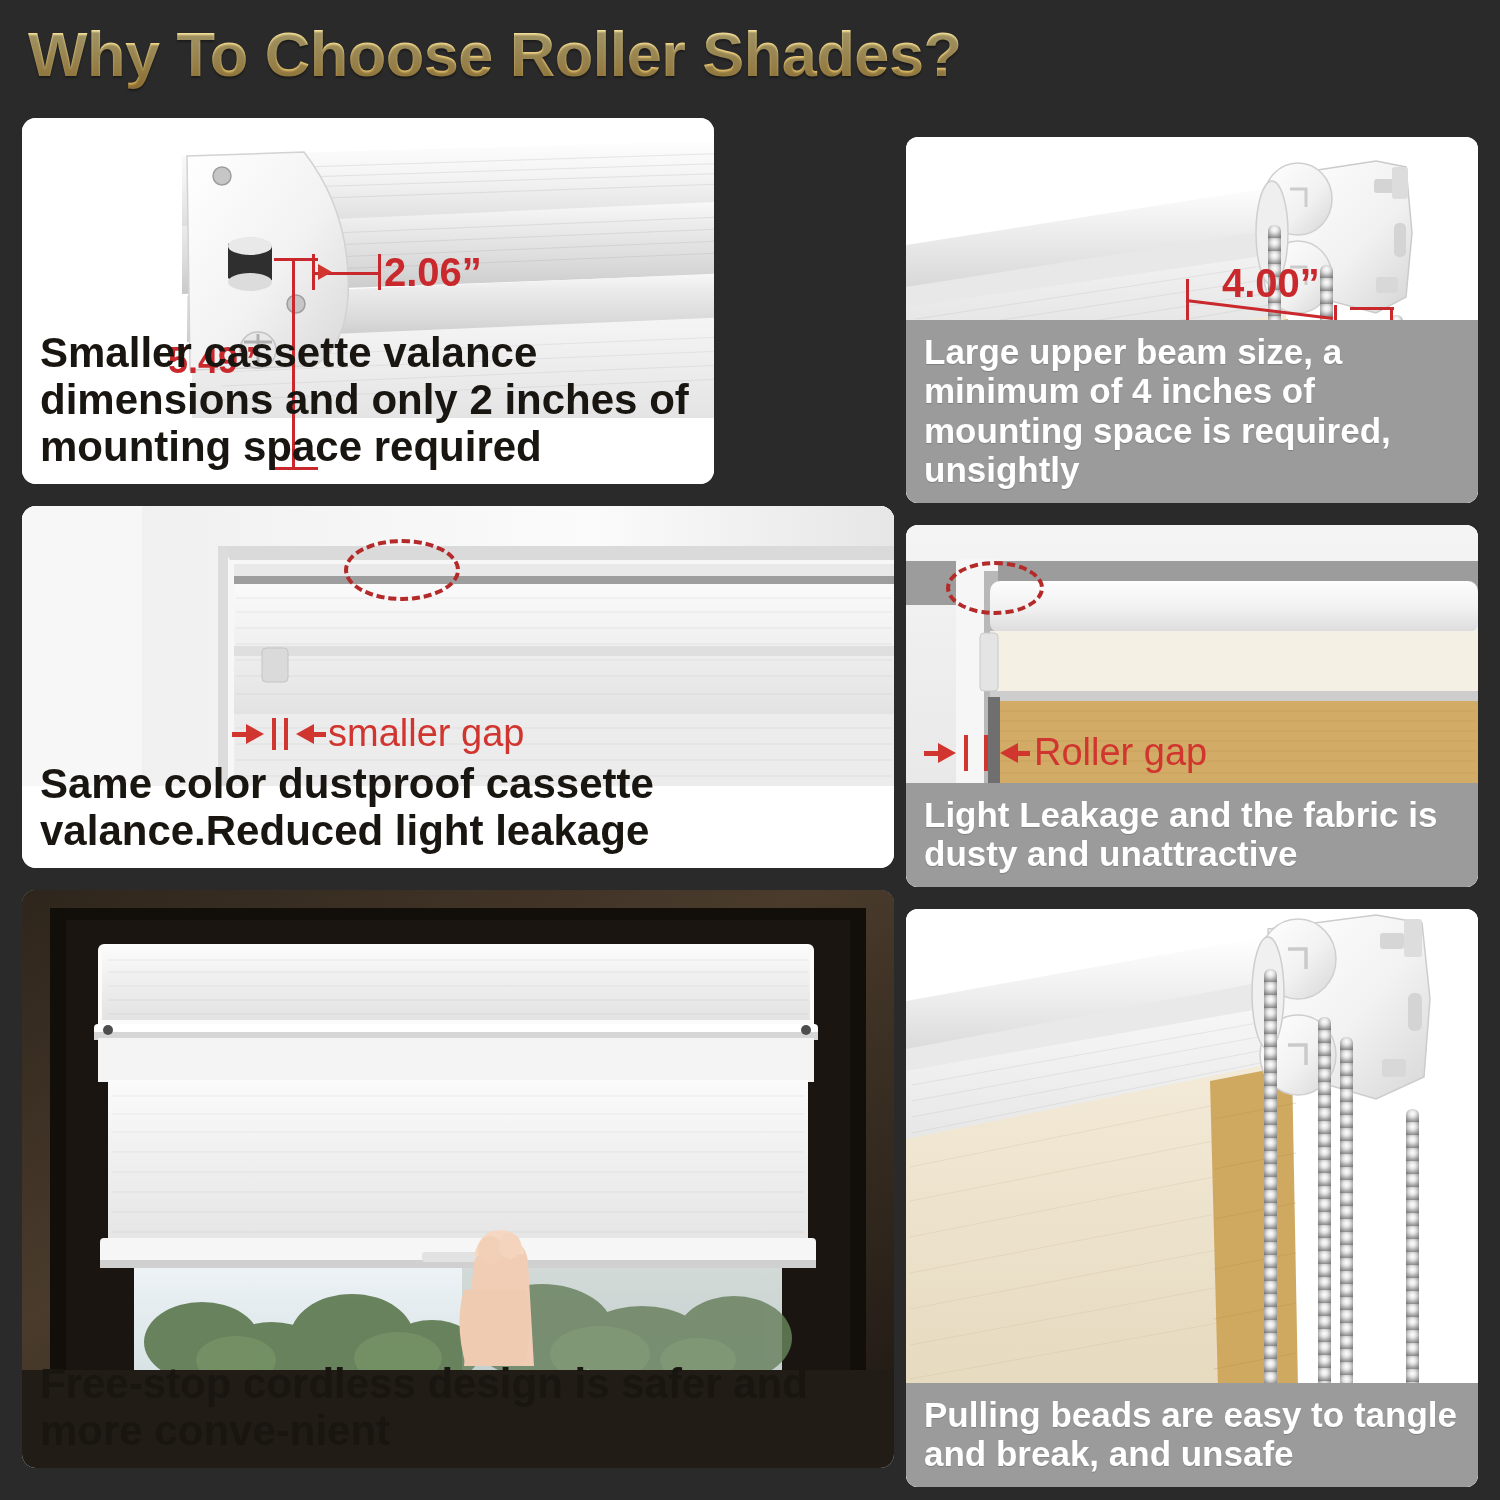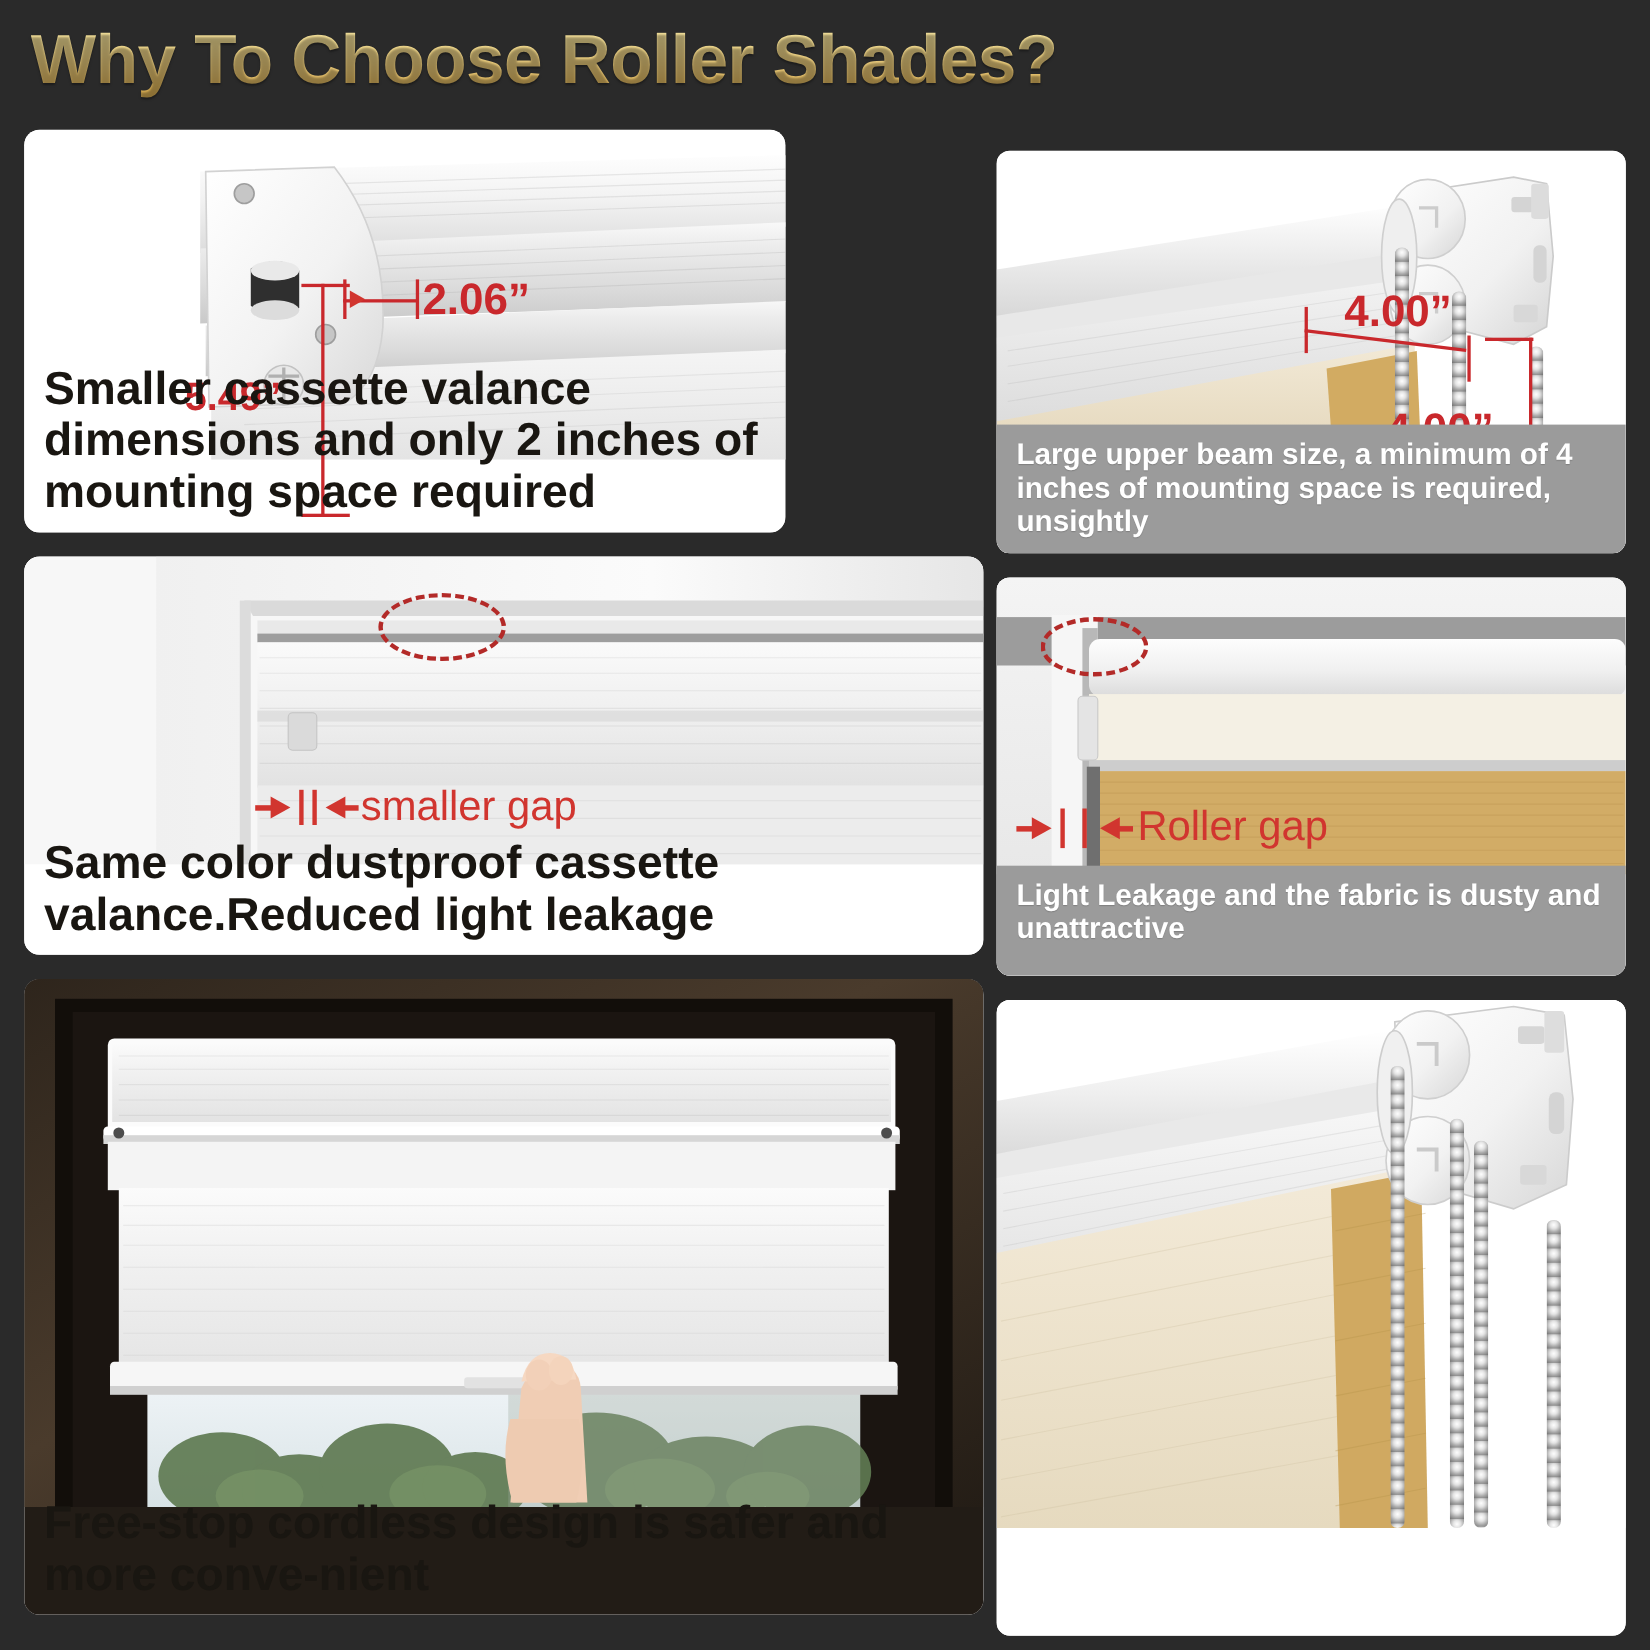--- a/index.html
+++ b/index.html
@@ -77,21 +77,21 @@
         #d9b košt 0%, #d4ab4c 0%, #dfb95c 16%,
         #e8c871 38%, #f0dc9b 62%, #f6e9b6 84%, #f7ebbb 100%);
     color: #191611;
     font-size: 42px;
     border-radius: 0 0 14px 14px;
     min-height: 104px;
   }
   .caption.bad {
     background: #9b9b9b;
     color: #ffffff;
-    font-size: 27px;
+    font-size: 35px;
     min-height: 100px;
     text-shadow: 0 1px 1px rgba(0,0,0,0.18);
   }
 
   
   .dim-label {
     position: absolute;
     color: #c9282c;
     font-weight: bold;
     white-space: nowrap;
@@ -593,13 +593,14 @@
 
       <ellipse cx="362" cy="84" rx="16" ry="56" fill="#f0f0f0" stroke="#cdcdcd" stroke-width="1.5"></ellipse>
     </svg>
 
     <div class="bead-chain" style="left:358px; top:60px; height:420px;"></div>
     <div class="bead-chain" style="left:412px; top:108px; height:372px;"></div>
     <div class="bead-chain" style="left:434px; top:128px; height:352px;"></div>
     <div class="bead-chain" style="left:500px; top:200px; height:280px;"></div>
   </div>
 
+  <div class="caption bad">Pulling beads are easy to tangle and break, and unsafe</div>
 </div>
 
 </body></html>

